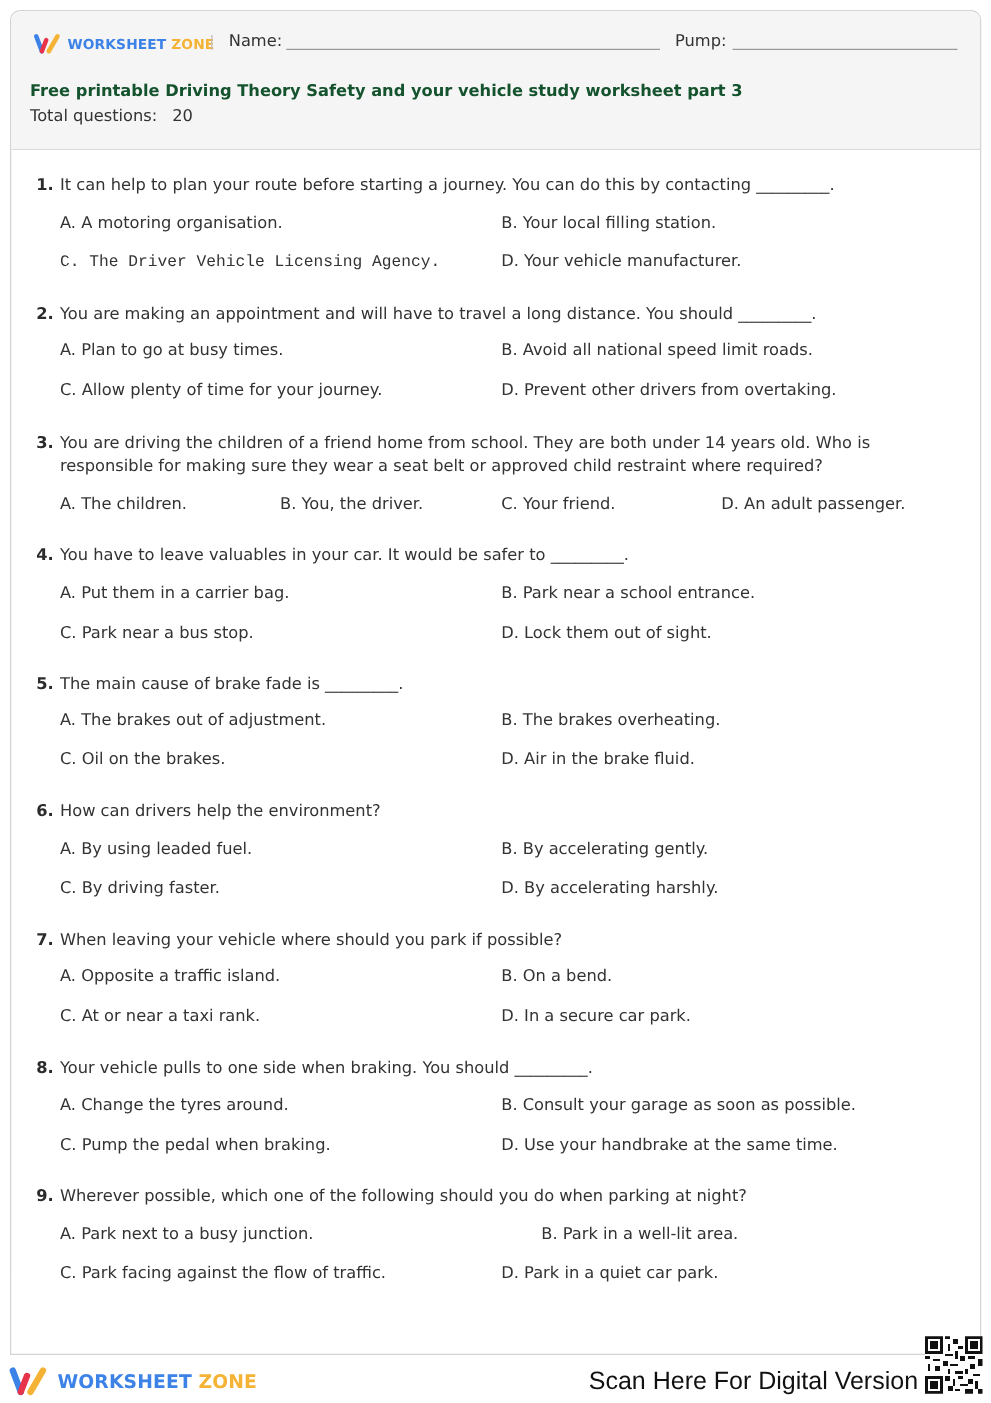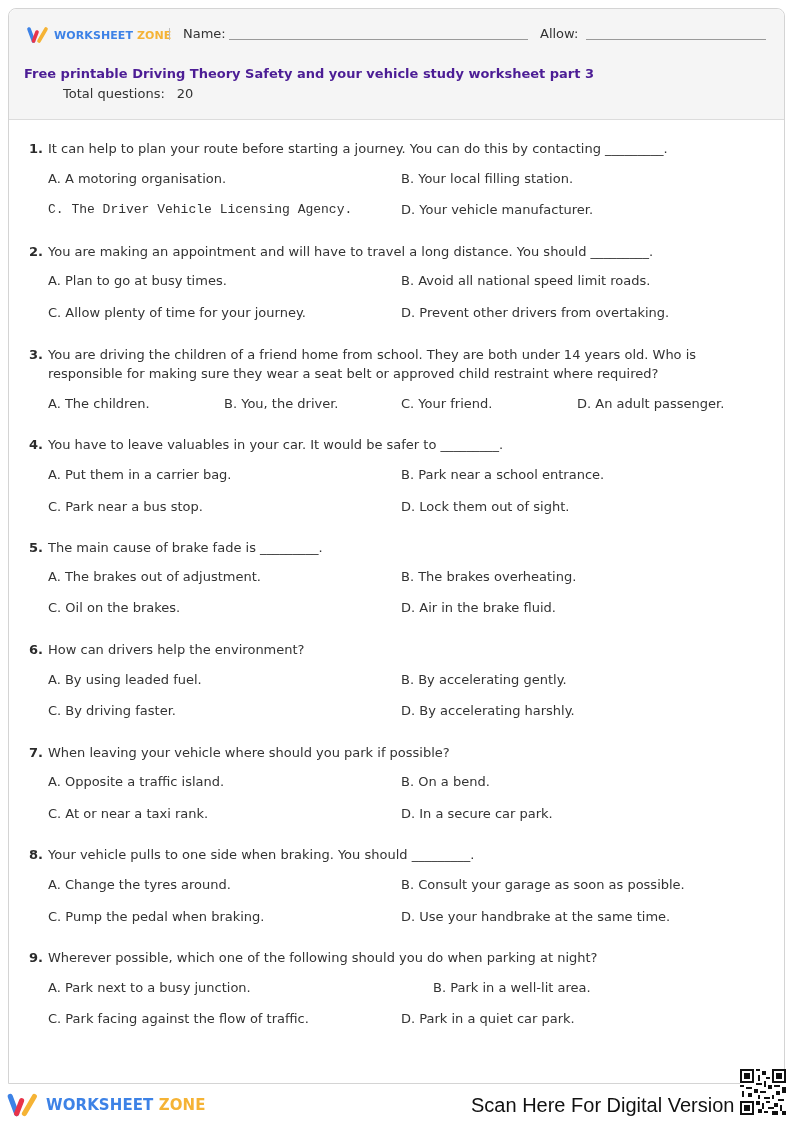--- a/index.html
+++ b/index.html
@@ -17,22 +17,22 @@
   .logo { position: absolute; left: 17px; top: 17px; display: flex; align-items: center; }
   .logo svg { display: block; }
   .logo-text { font-size: 11px; font-weight: bold; letter-spacing: 0.1px; margin-left: 4px; }
   .logo-text .w { color: #3d82e6; }
   .logo-text .z { color: #f5b335; }
   .sep { position: absolute; left: 160px; top: 19px; width: 1px; height: 12px; background: #bdbdbd; }
   .name-label { position: absolute; left: 174px; top: 17px; font-size: 13px; color: #333; }
   .name-line { position: absolute; left: 220px; top: 30px; width: 299px; height: 1px; background: #9a9a9a; }
   .grade-label { position: absolute; left: 531px; top: 17px; font-size: 13px; color: #333; }
   .grade-line { position: absolute; left: 577px; top: 30px; width: 180px; height: 1px; background: #9a9a9a; }
-  .title { position: absolute; left: 15px; top: 57px; font-size: 13px; font-weight: bold; color: #4c1d95; }
-  .total { position: absolute; left: 15px; top: 77px; font-size: 13px; color: #333; margin-left: 39px; }
+  .title { position: absolute; left: 15px; top: 57px; font-size: 13px; font-weight: bold; color: #14532d; }
+  .total { position: absolute; left: 15px; top: 77px; font-size: 13px; color: #333; }
   .total .num { margin-left: 12px; }
 
   .questions { position: absolute; left: 0; top: 111px; width: 100%; }
   .q { position: absolute; left: 0; width: 100%; }
   .q-num { position: absolute; left: 20px; font-size: 13px; font-weight: bold; color: #2b2b2b; }
   .q-text { position: absolute; left: 39px; width: 690px; font-size: 13px; line-height: 19px; color: #333; }
   .opt { position: absolute; font-size: 13px; color: #333; white-space: nowrap; }
 
   .footer-logo { position: absolute; left: 6px; top: 1092px; display: flex; align-items: center; }
   .footer-logo .logo-text { font-size: 15px; margin-left: 6px; }
@@ -48,21 +48,21 @@
       <svg width="24" height="18" viewBox="0 0 24 18">
         <line x1="3" y1="3" x2="7.5" y2="15" stroke="#3d82e6" stroke-width="3.6" stroke-linecap="round"></line>
         <line x1="7.5" y1="15" x2="11" y2="6" stroke="#e8344a" stroke-width="3.6" stroke-linecap="round"></line>
         <line x1="13" y1="15" x2="20" y2="3" stroke="#f5b335" stroke-width="3.6" stroke-linecap="round"></line>
       </svg>
       <span class="logo-text"><span class="w">WORKSHEET</span> <span class="z">ZONE</span></span>
     </div>
     <div class="sep"></div>
     <span class="name-label">Name:</span>
     <div class="name-line"></div>
-    <span class="grade-label">Allow:</span>
+    <span class="grade-label">Pump:</span>
     <div class="grade-line"></div>
     <div class="title">Free printable Driving Theory Safety and your vehicle study worksheet part 3</div>
     <div class="total"><span>Total questions:</span><span class="num">20</span></div>
   </div>
 
   <div class="questions">
 
     <div class="q" style="top:19px;">
       <span class="q-num" style="top:2px;">1.</span>
       <div class="q-text" style="top:0;">It can help to plan your route before starting a journey. You can do this by contacting _________.</div>

